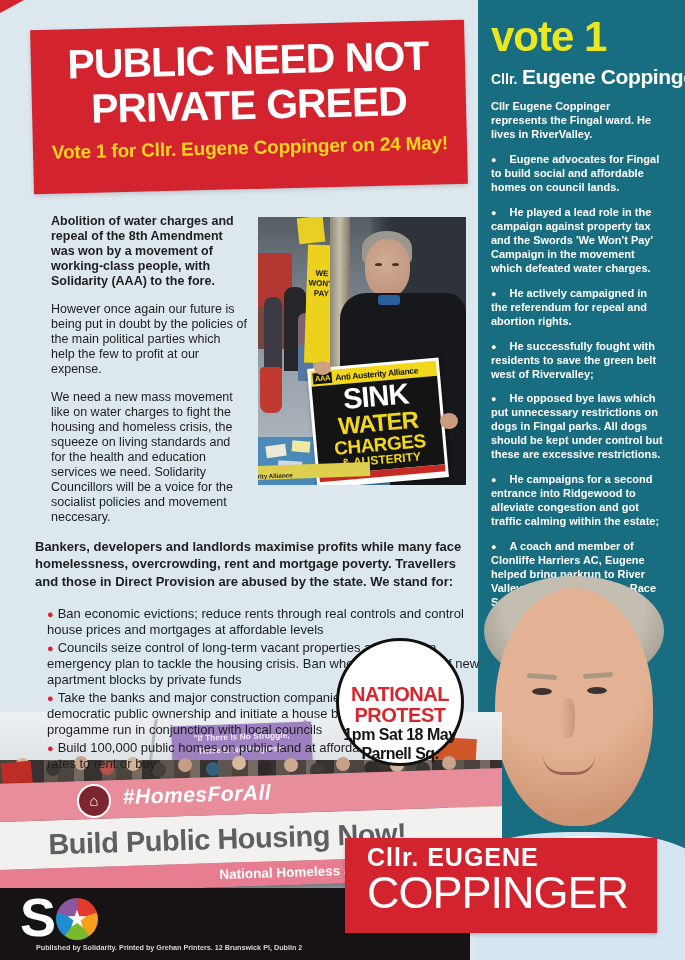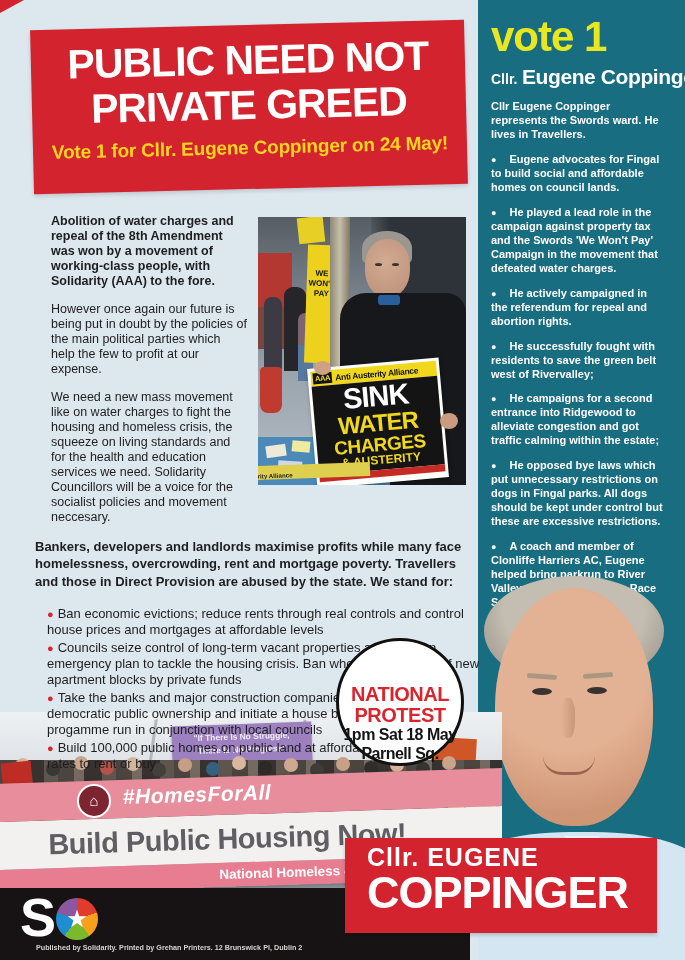--- a/index.html
+++ b/index.html
@@ -155,21 +155,21 @@
   .nose{position:absolute;left:66px;top:110px;width:14px;height:40px;background:linear-gradient(90deg,rgba(0,0,0,0),rgba(120,70,45,.25));border-radius:40%;}
   .mouth{position:absolute;left:48px;top:168px;width:52px;height:16px;border-bottom:3px solid #9c6450;border-radius:0 0 40px 40px;}
   .shirt{position:absolute;left:-14px;top:292px;width:236px;height:130px;background:#d5e6f3;border-radius:45% 45% 0 0/34px;}
   .collar{position:absolute;left:86px;top:296px;width:0;height:0;border-left:18px solid transparent;
           border-right:18px solid transparent;border-top:24px solid #eef5fb;}
 
   
   .copp-banner{left:345px;top:838px;width:312px;height:95px;background:#d2232e;z-index:6;
                padding:6px 0 0 22px;box-sizing:border-box;box-shadow:0 2px 4px rgba(0,0,0,.2);}
   .cb1{font-size:25px;font-weight:800;color:#fff;letter-spacing:1px;line-height:1.05;}
-  .cb2{font-size:45px;font-weight:700;color:#fff;letter-spacing:-1px;line-height:1.02;}
+  .cb2{font-size:45px;font-weight:400;color:#fff;letter-spacing:-1px;line-height:1.02;}
 </style>
 </head>
 <body>
 
 <div class="page">
 
   <div class="abs corner-tri"></div>
 
   <div class="abs top-banner">
     <div class="tb-line">PUBLIC NEED NOT</div>
@@ -284,27 +284,27 @@
     <div class="tagline">Published by Solidarity. Printed by Grehan Printers. 12 Brunswick Pl, Dublin 2</div>
   </div>
 
   <div class="abs sidebar">
     <div class="sb-inner">
       <div class="vote">vote 1</div>
       <div class="sb-nameline">
         <span class="cllr">Cllr.</span>
         <span class="nm">Eugene Coppinger</span>
       </div>
-      <p class="sb-p">Cllr Eugene Coppinger represents the Swords ward. He lives in Travellers.</p>
+      <p class="sb-p">Cllr Eugene Coppinger represents the Fingal ward. He lives in RiverValley.</p>
       <p class="sb-p"><span class="dot">●</span><span>Eugene advocates for Fingal to build social and affordable homes on council lands.</span></p>
-      <p class="sb-p"><span class="dot">●</span><span>He played a lead role in the campaign against property tax and the Swords 'We Won't Pay' Campaign in the movement that defeated water charges.</span></p>
+      <p class="sb-p"><span class="dot">●</span><span>He played a lead role in the campaign against property tax and the Swords 'We Won't Pay' Campaign in the movement which defeated water charges.</span></p>
       <p class="sb-p"><span class="dot">●</span><span>He actively campaigned in the referendum for repeal and abortion rights.</span></p>
       <p class="sb-p"><span class="dot">●</span><span>He successfully fought with residents to save the green belt west of Rivervalley;</span></p>
+      <p class="sb-p"><span class="dot">●</span><span>He opposed bye laws which put unnecessary restrictions on dogs in Fingal parks. All dogs should be kept under control but these are excessive restrictions.</span></p>
       <p class="sb-p"><span class="dot">●</span><span>He campaigns for a second entrance into Ridgewood to alleviate congestion and got traffic calming within the estate;</span></p>
-      <p class="sb-p"><span class="dot">●</span><span>He opposed bye laws which put unnecessary restrictions on dogs in Fingal parks. All dogs should be kept under control but these are excessive restrictions.</span></p>
       <p class="sb-p"><span class="dot">●</span><span>A coach and member of Clonliffe Harriers AC, Eugene helped bring parkrun to River Valley and also the Dublin Race Series to Fingal</span></p>
     </div>
 
     <div class="portrait">
       <div class="hair-arc"></div>
       <div class="head">
         <div class="brow l"></div>
         <div class="brow r"></div>
         <div class="eye l"></div>
         <div class="eye r"></div>

